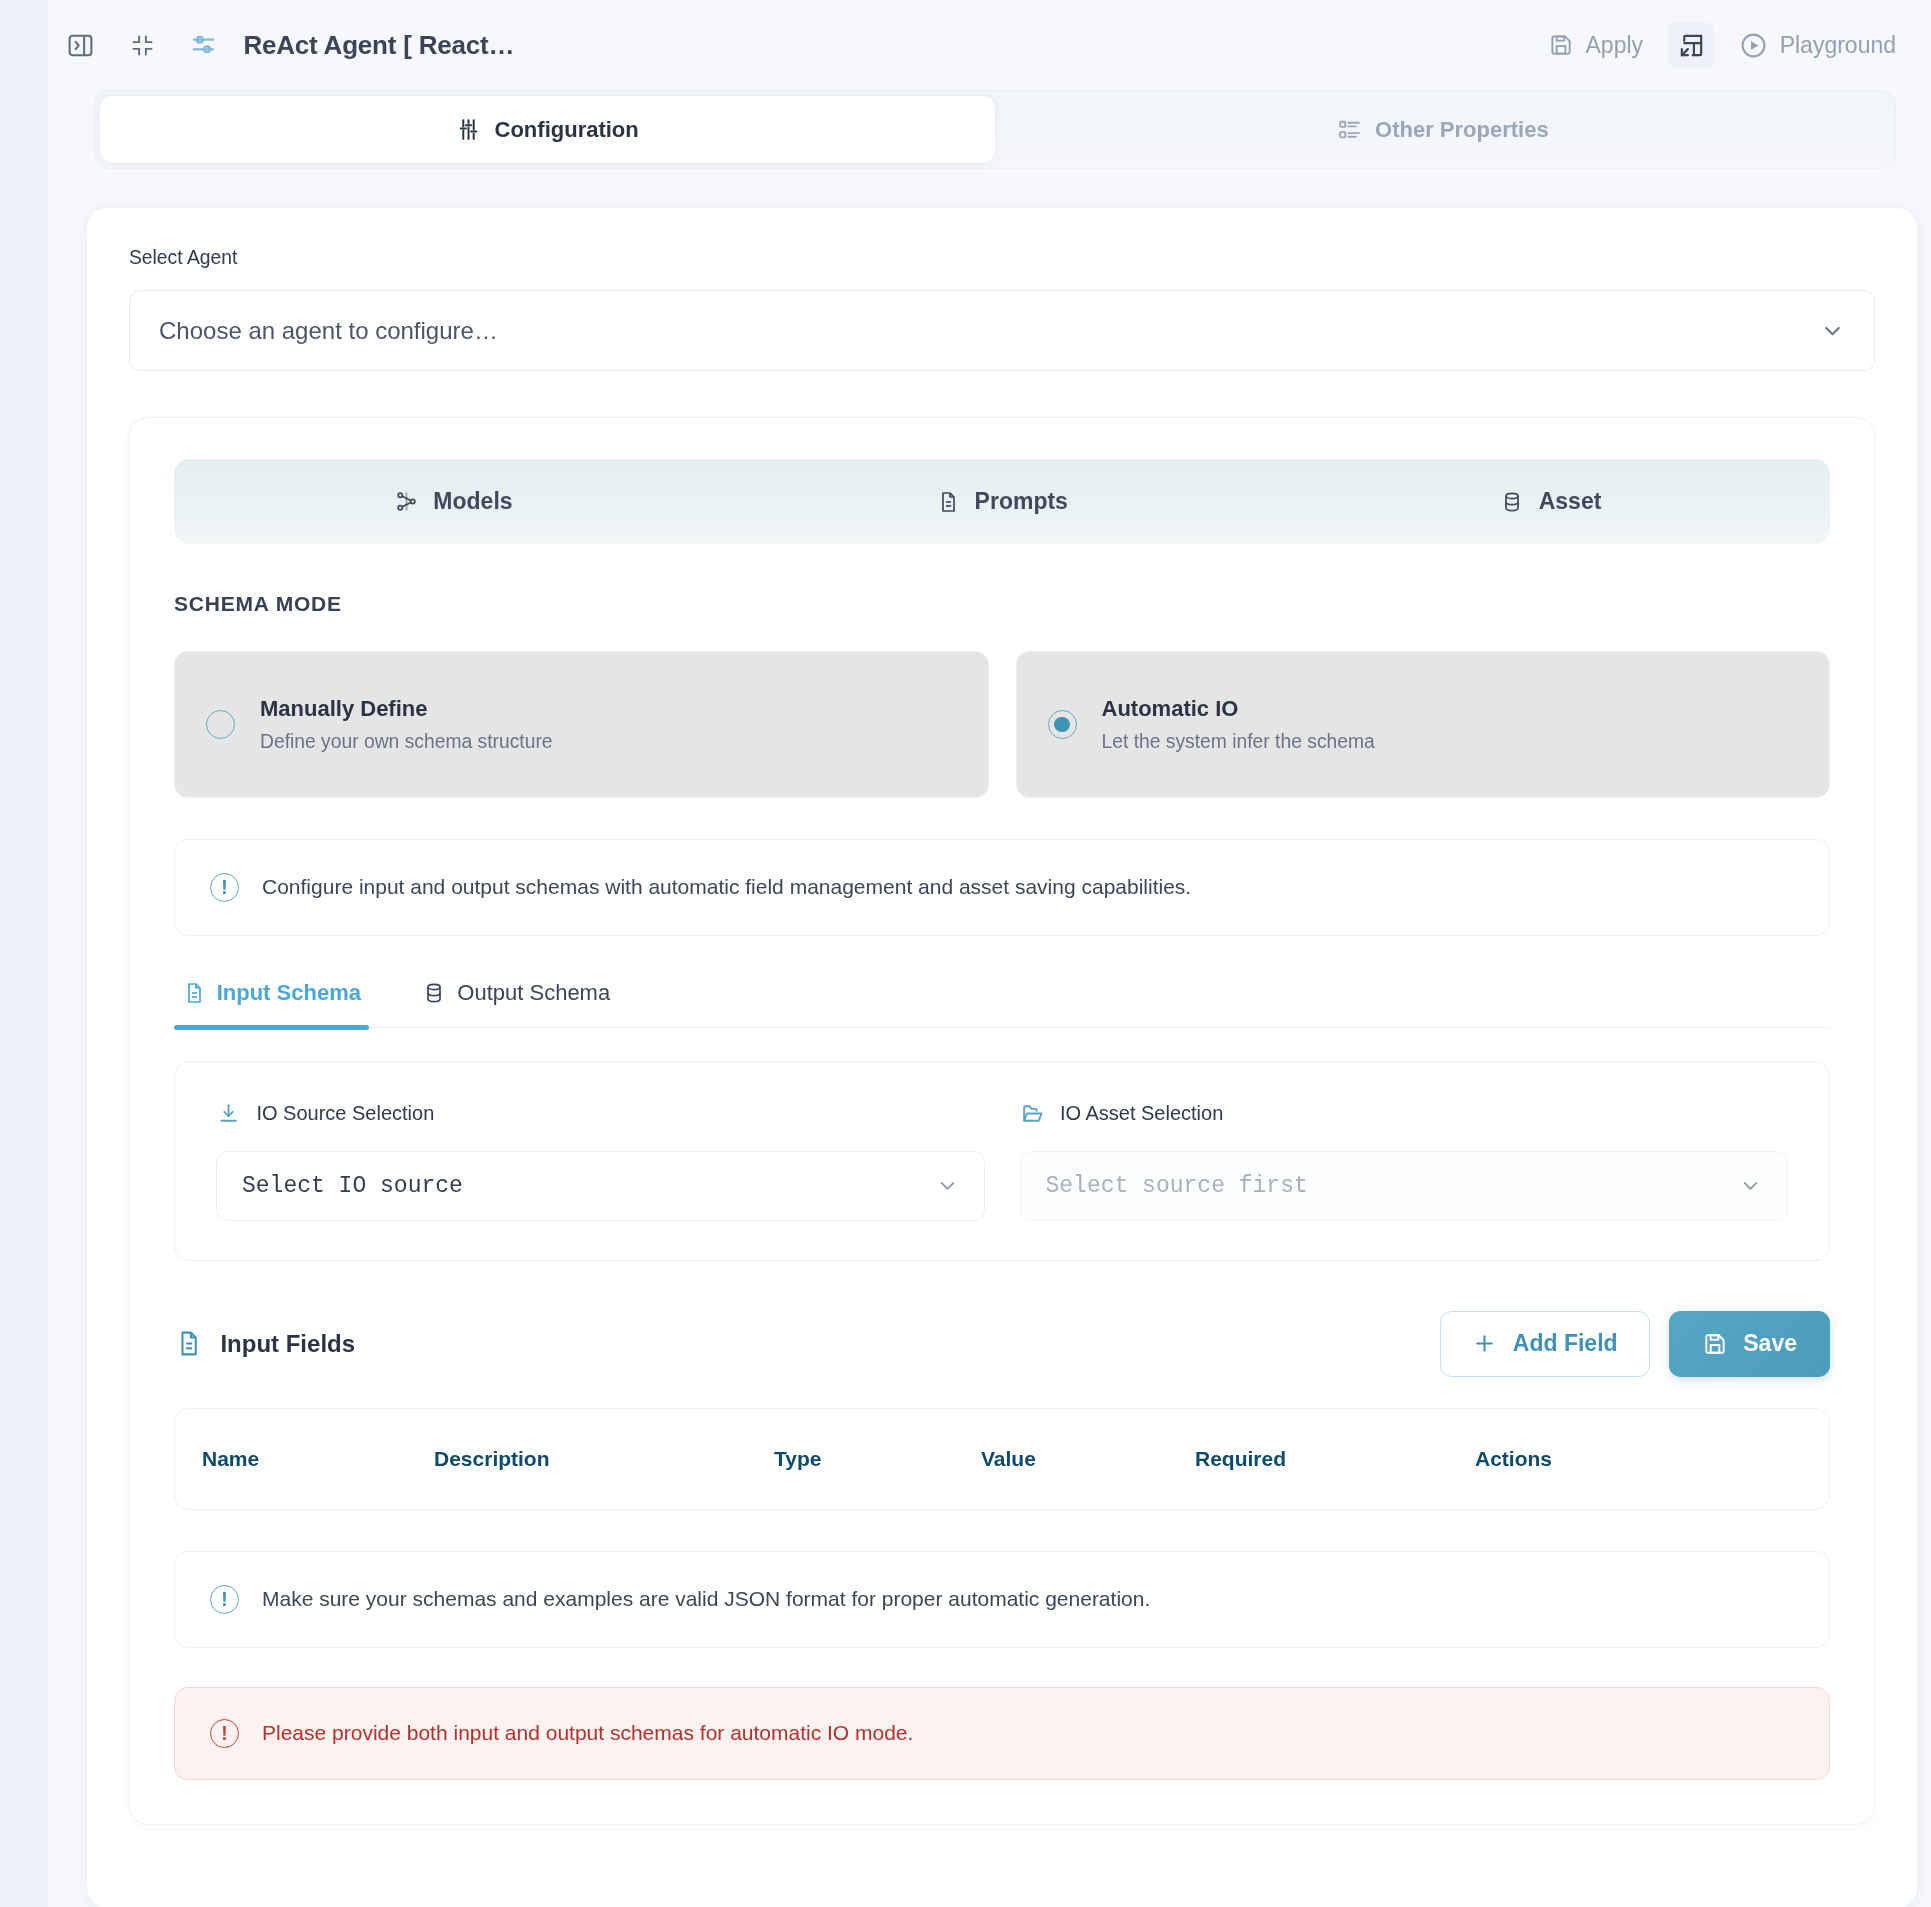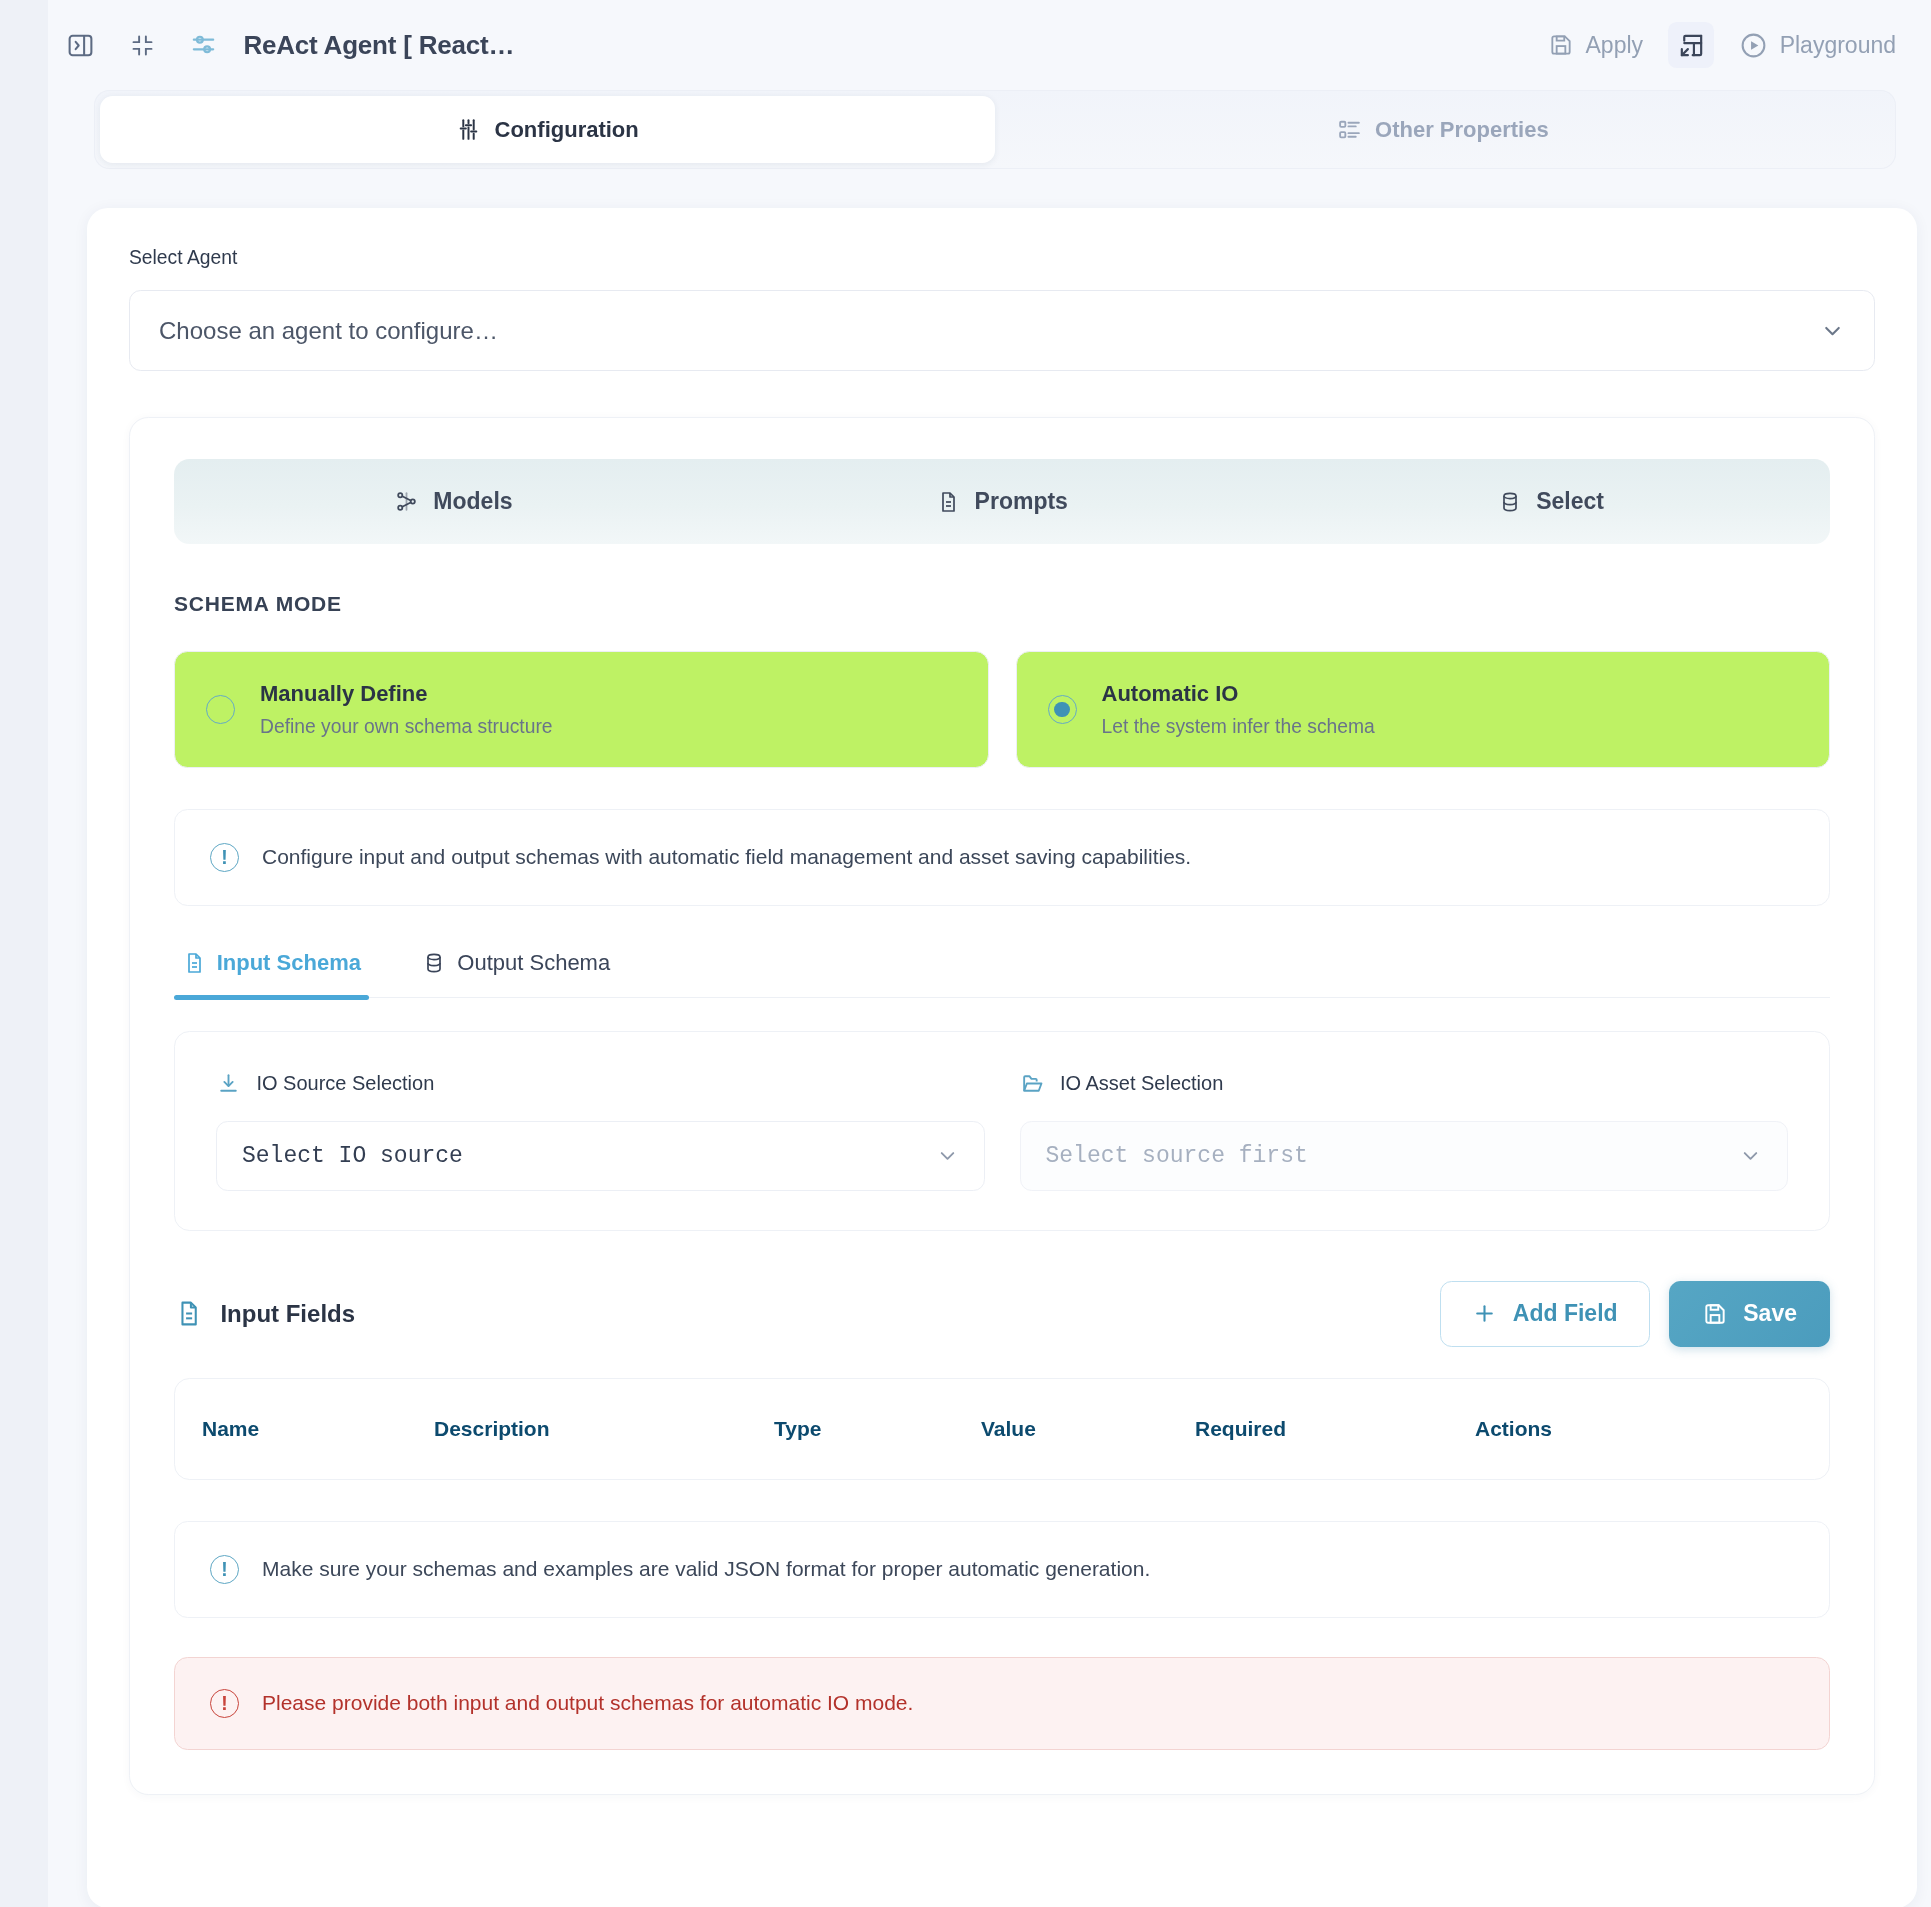--- a/index.html
+++ b/index.html
@@ -140,24 +140,24 @@
     font-size: 21px; font-weight: 700; letter-spacing: 0.8px;
     color: #374255;
   }
 
   
   .mode-row { display: flex; gap: 27px; margin-top: 35px; }
   .mode-card {
     flex: 1 1 0;
     border: 1px solid #eceff5;
     border-radius: 13.5px;
-    padding: 29px 31px;
+    padding: 44px 31px;
     display: flex; align-items: center; gap: 25px;
     min-height: 108px;
-    background: #bef264;
+    background: #e5e5e5;
   }
   .radio {
     width: 29px; height: 29px; border-radius: 50%;
     border: 1.9px solid #65aac6; flex: 0 0 29px;
     display: flex; align-items: center; justify-content: center;
   }
   .radio .dot { width: 15.4px; height: 15.4px; border-radius: 50%; background: #3f92b5; display: none; }
   .radio.checked .dot { display: block; }
   .mode-texts { display: flex; flex-direction: column; gap: 8.7px; }
   .mode-title { font-size: 22px; font-weight: 700; color: #2b3445; }
@@ -426,21 +426,21 @@
           </div>
 
           <div class="subtab">
             <span>
               <svg width="24" height="24" viewBox="0 0 24 24" fill="none" stroke="currentColor" stroke-width="1.7">
                 <ellipse cx="12" cy="6" rx="6" ry="2.6"></ellipse>
                   <path d="M6 6v12c0 1.45 2.7 2.6 6 2.6s6-1.15 6-2.6V6"></path>
                 <path d="M6 12c0 1.45 2.7 2.6 6 2.6s6-1.15 6-2.6"></path>
               </svg>
             </span>
-            <span>Select</span>
+            <span>Asset</span>
           </div>
 
         </div>
 
         <div class="section-title">SCHEMA MODE</div>
 
         <div class="mode-row">
           <div class="mode-card">
             <div class="radio"></div>
             <div class="mode-texts">

